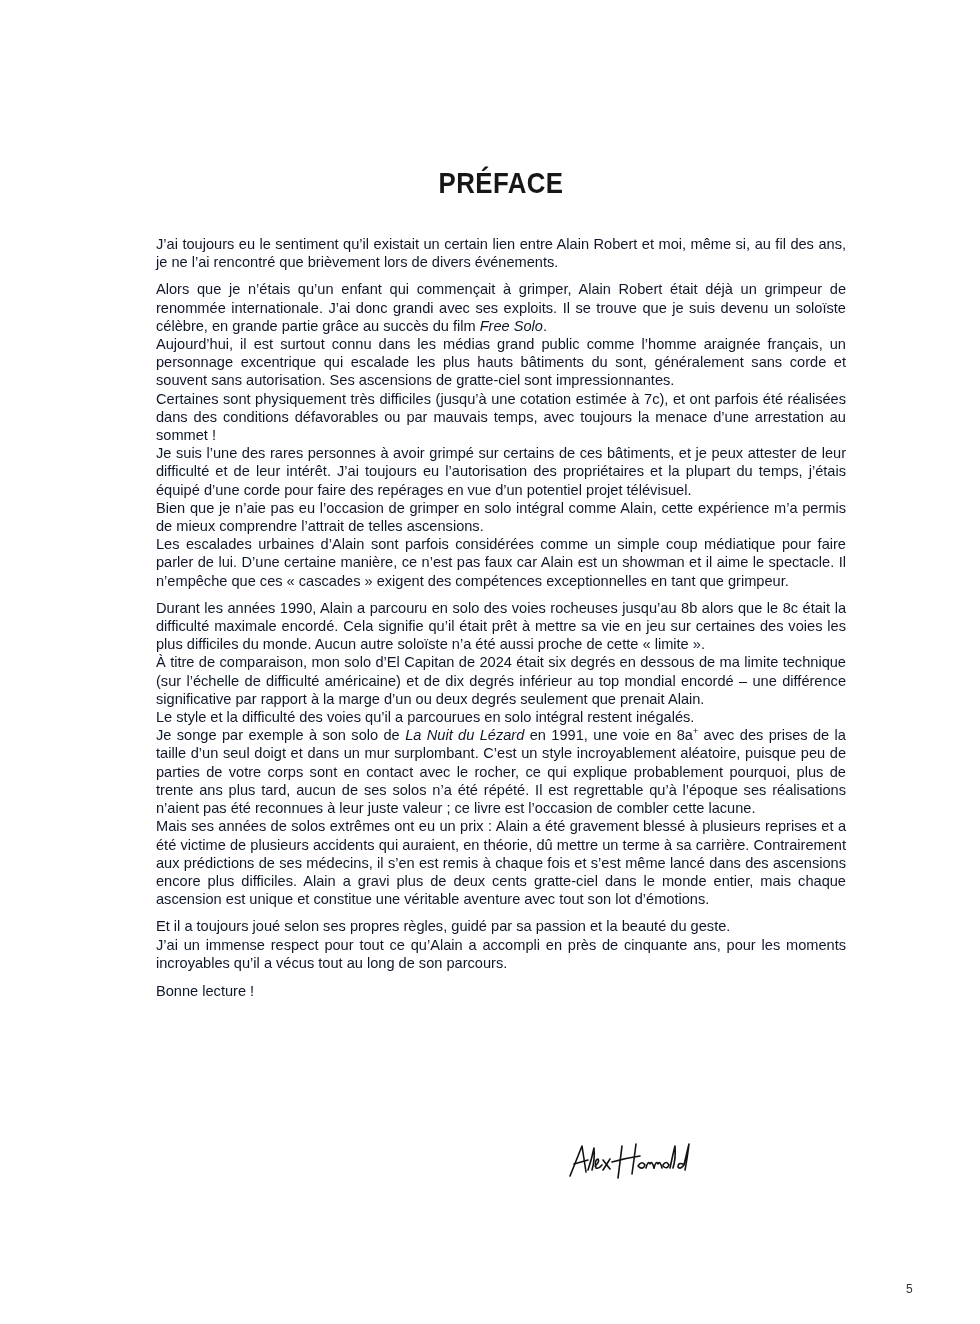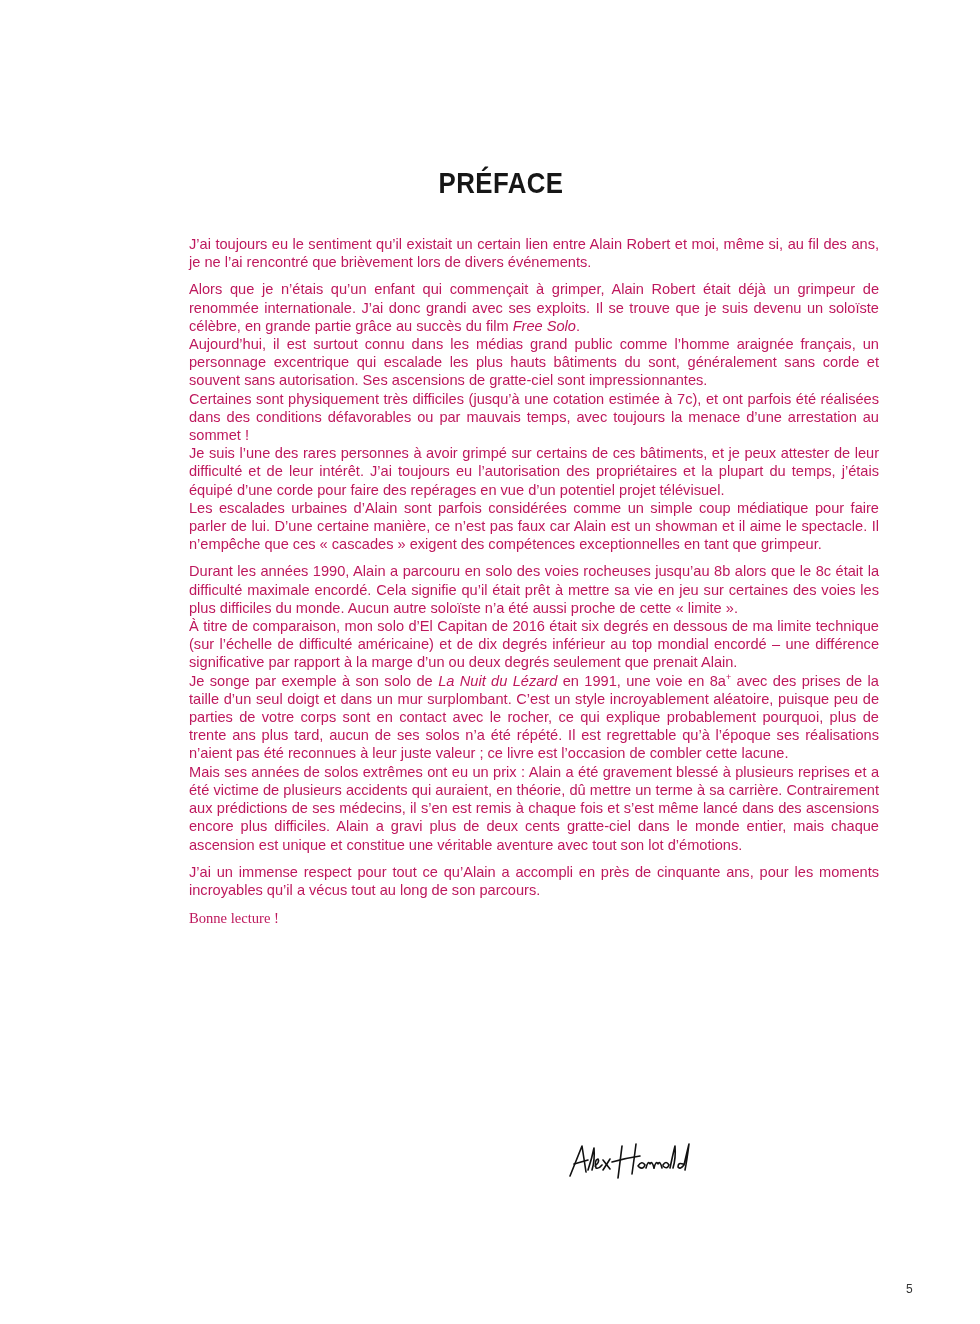--- a/index.html
+++ b/index.html
@@ -6,27 +6,27 @@
   body { width:980px; height:1324px; position:relative; overflow:hidden; color:#1a1a1a; }
   .page-title {
     position:absolute; top:146px; left:0; width:1002px; text-align:center;
     font-family:"Liberation Sans", sans-serif; font-weight:bold; font-size:30px;
     letter-spacing:0.5px; transform:scaleX(0.86); transform-origin:center;
     color:#161616;
   }
   .body-text {
     position:absolute; left:156px; top:235px; width:690px;
     font-family:"Liberation Sans", sans-serif; font-size:14.6px; line-height:18.2px;
-    text-align:justify; color:#be185d;margin-left:33px;
+    text-align:justify; color:#0f172a;
   }
   .para { margin:0 0 9px 0; }
   .para span.line-block { display:block; }
   em { font-style:italic; }
   sup { font-size:9px; vertical-align:super; line-height:0; }
-  .closing { margin-top:10px;font-family:Liberation Serif, serif; }
+  .closing { margin-top:10px; }
   .signature {
     position:absolute; left:566px; top:1138px; width:130px; height:44px;
   }
   .page-number {
     position:absolute; left:906px; top:1282px;
     font-family:"Liberation Sans", sans-serif; font-size:12px; color:#333;
   }
 </style>
 </head>
 <body>
@@ -37,31 +37,34 @@
 
   <p class="para">
     <span class="line-block">J’ai toujours eu le sentiment qu’il existait un certain lien entre Alain Robert et moi, même si, au fil des ans, je ne l’ai rencontré que brièvement lors de divers événements.</span>
   </p>
 
   <p class="para">
     <span class="line-block"><span>Alors que je n’étais qu’un enfant qui commençait à grimper, Alain Robert était déjà un grimpeur de renommée internationale. J’ai donc grandi avec ses exploits. Il se trouve que je suis devenu un soloïste célèbre, en grande partie grâce au succès du film </span><em>Free Solo</em><span>.</span></span>
     <span class="line-block">Aujourd’hui, il est surtout connu dans les médias grand public comme l’homme araignée français, un personnage excentrique qui escalade les plus hauts bâtiments du sont, généralement sans corde et souvent sans autorisation. Ses ascensions de gratte-ciel sont impressionnantes.</span>
     <span class="line-block">Certaines sont physiquement très difficiles (jusqu’à une cotation estimée à 7c), et ont parfois été réalisées dans des conditions défavorables ou par mauvais temps, avec toujours la menace d’une arrestation au sommet !</span>
     <span class="line-block">Je suis l’une des rares personnes à avoir grimpé sur certains de ces bâtiments, et je peux attester de leur difficulté et de leur intérêt. J’ai toujours eu l’autorisation des propriétaires et la plupart du temps, j’étais équipé d’une corde pour faire des repérages en vue d’un potentiel projet télévisuel.</span>
+    <span class="line-block">Bien que je n’aie pas eu l’occasion de grimper en solo intégral comme Alain, cette expérience m’a permis de mieux comprendre l’attrait de telles ascensions.</span>
     <span class="line-block">Les escalades urbaines d’Alain sont parfois considérées comme un simple coup médiatique pour faire parler de lui. D’une certaine manière, ce n’est pas faux car Alain est un showman et il aime le spectacle. Il n’empêche que ces « cascades » exigent des compétences exceptionnelles en tant que grimpeur.</span>
   </p>
 
   <p class="para">
     <span class="line-block">Durant les années 1990, Alain a parcouru en solo des voies rocheuses jusqu’au 8b alors que le 8c était la difficulté maximale encordé. Cela signifie qu’il était prêt à mettre sa vie en jeu sur certaines des voies les plus difficiles du monde. Aucun autre soloïste n’a été aussi proche de cette « limite ».</span>
-    <span class="line-block">À titre de comparaison, mon solo d’El Capitan de 2016 était six degrés en dessous de ma limite technique (sur l’échelle de difficulté américaine) et de dix degrés inférieur au top mondial encordé – une différence significative par rapport à la marge d’un ou deux degrés seulement que prenait Alain.</span>
+    <span class="line-block">À titre de comparaison, mon solo d’El Capitan de 2024 était six degrés en dessous de ma limite technique (sur l’échelle de difficulté américaine) et de dix degrés inférieur au top mondial encordé – une différence significative par rapport à la marge d’un ou deux degrés seulement que prenait Alain.</span>
+    <span class="line-block">Le style et la difficulté des voies qu’il a parcourues en solo intégral restent inégalés.</span>
     <span class="line-block"><span>Je songe par exemple à son solo de </span><em>La Nuit du Lézard</em><span> en 1991, une voie en 8a</span><sup>+</sup><span> avec des prises de la taille d’un seul doigt et dans un mur surplombant. C’est un style incroyablement aléatoire, puisque peu de parties de votre corps sont en contact avec le rocher, ce qui explique probablement pourquoi, plus de trente ans plus tard, aucun de ses solos n’a été répété. Il est regrettable qu’à l’époque ses réalisations n’aient pas été reconnues à leur juste valeur ; ce livre est l’occasion de combler cette lacune.</span></span>
     <span class="line-block">Mais ses années de solos extrêmes ont eu un prix : Alain a été gravement blessé à plusieurs reprises et a été victime de plusieurs accidents qui auraient, en théorie, dû mettre un terme à sa carrière. Contrairement aux prédictions de ses médecins, il s’en est remis à chaque fois et s’est même lancé dans des ascensions encore plus difficiles. Alain a gravi plus de deux cents gratte-ciel dans le monde entier, mais chaque ascension est unique et constitue une véritable aventure avec tout son lot d’émotions.</span>
   </p>
 
   <p class="para">
+    <span class="line-block">Et il a toujours joué selon ses propres règles, guidé par sa passion et la beauté du geste.</span>
     <span class="line-block">J’ai un immense respect pour tout ce qu’Alain a accompli en près de cinquante ans, pour les moments incroyables qu’il a vécus tout au long de son parcours.</span>
   </p>
 
   <p class="para closing">Bonne lecture !</p>
 </div>
 
 <div class="signature">
   <svg width="130" height="44" viewBox="0 0 130 44" aria-label="">
     <g fill="none" stroke="#111" stroke-width="1.6" stroke-linecap="round" stroke-linejoin="round">
 

